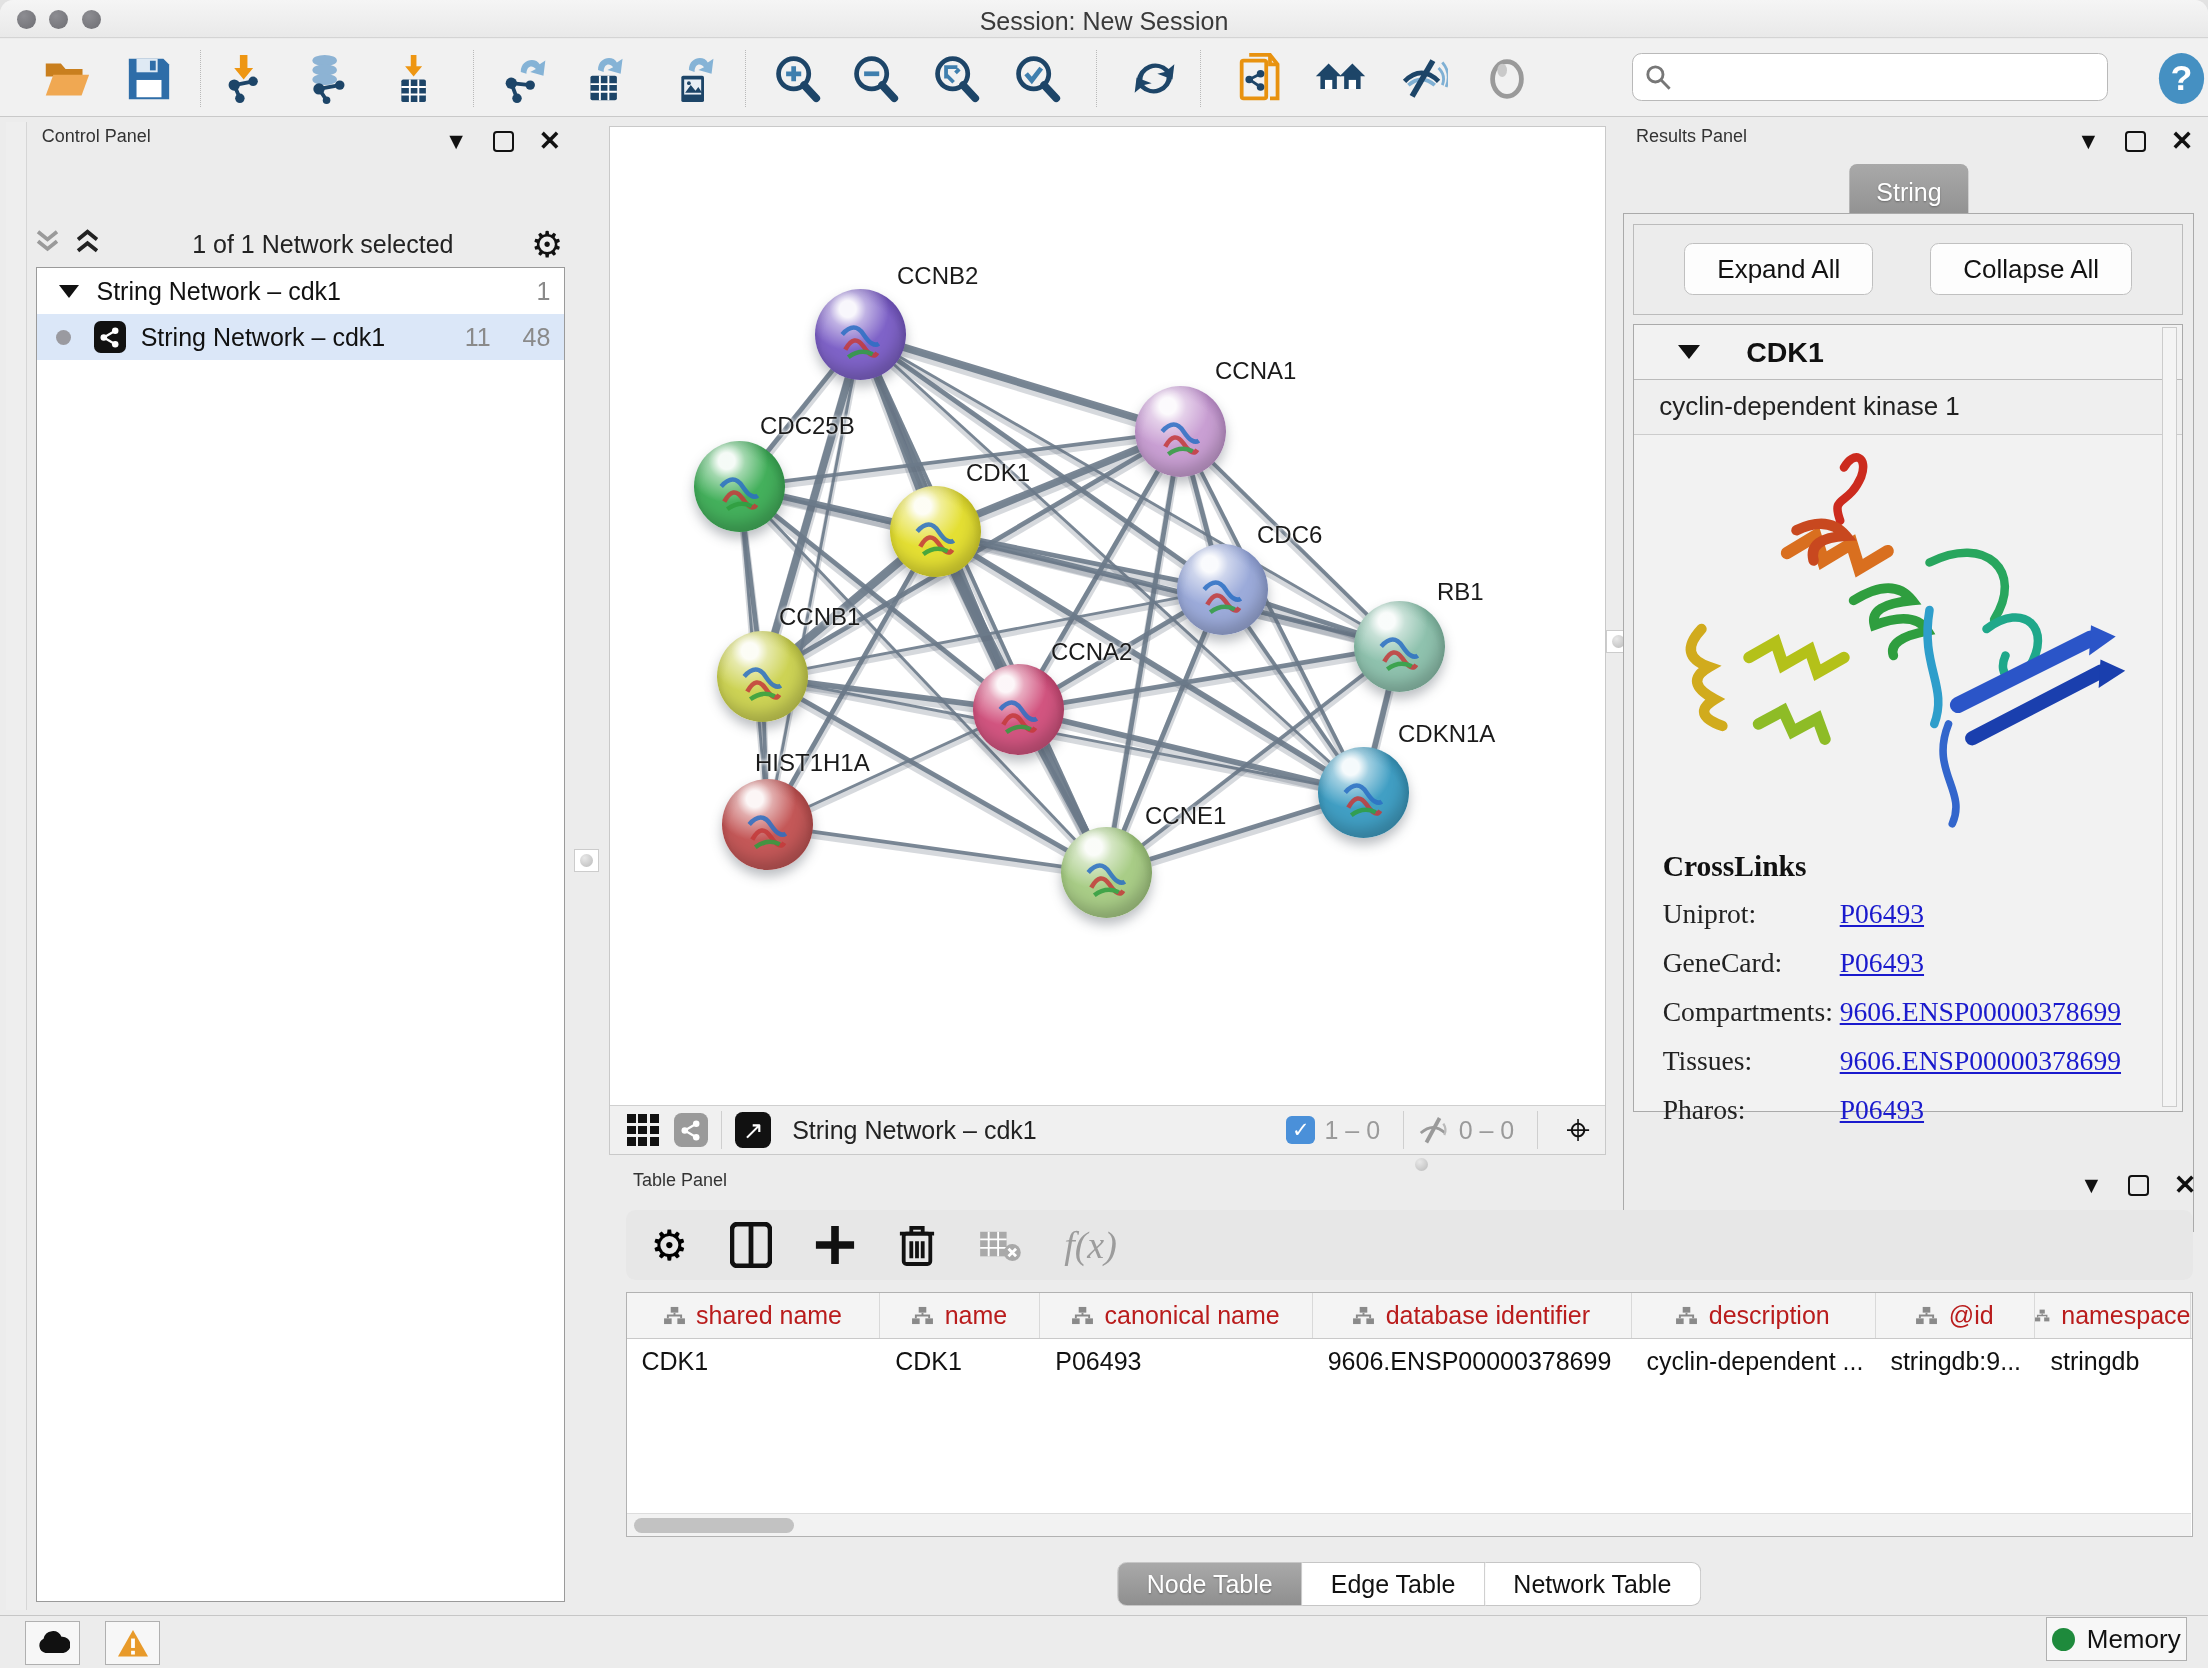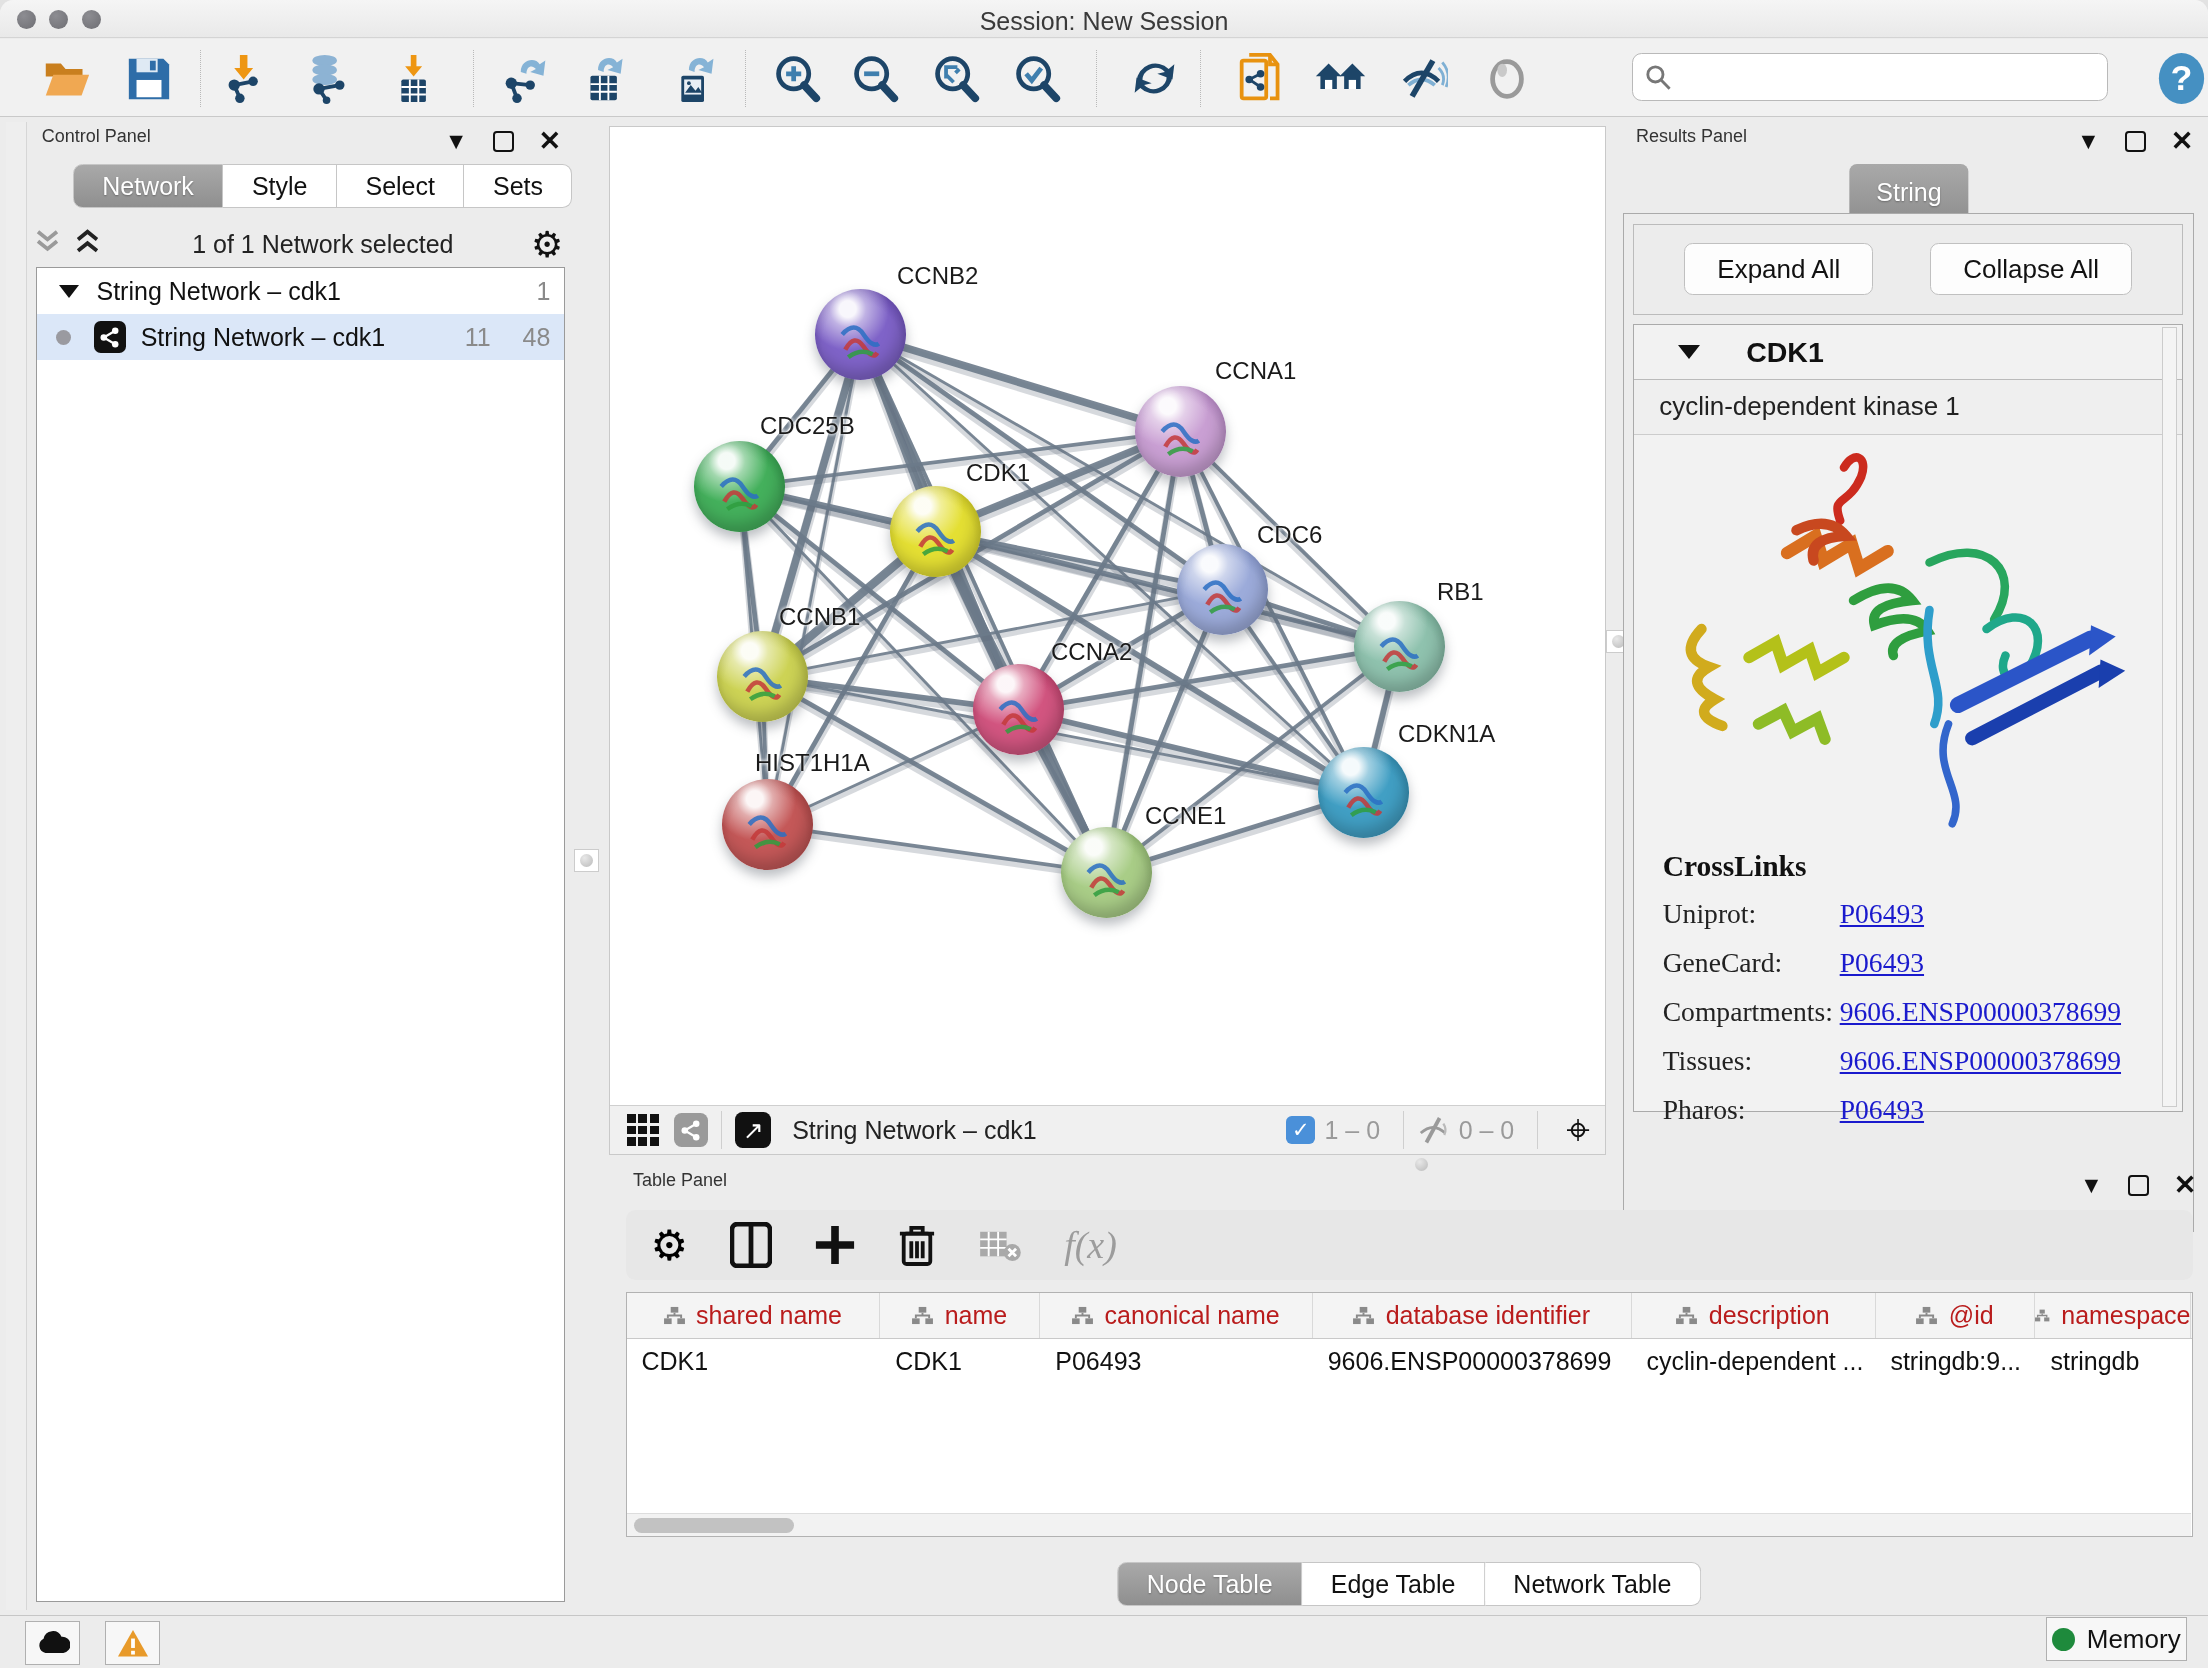--- a/index.html
+++ b/index.html
@@ -301,26 +301,20 @@
   </div>
 
   <div class="control-panel">
     <div class="cp-strip"></div>
     <div class="cp-head panel-title">Control Panel</div>
     <div class="panel-ctrls cp-ctrls">
       <span class="pc-min">▼</span>
       <span class="pc-max"></span>
       <span class="pc-close">✕</span>
     </div>
-    <div class="cp-tabs tabbar" id="cp-tabs">
-        <div class="tab active">Network</div>
-        <div class="tab">Style</div>
-        <div class="tab">Select</div>
-        <div class="tab">Sets</div>
-      </div>
     <div class="net-toolrow">
       <span class="chev"><svg width="27" height="28.5" viewBox="0 0 28 30">
             <path d="M4 4 l10 8 10-8 M4 14 l10 8 10-8" fill="none" stroke="#9a9a9a" stroke-width="4"></path>
           </svg></span>
       <span class="chev"><svg width="27" height="28.5" viewBox="0 0 28 30">
             <path d="M4 12 l10-8 10 8 M4 24 l10-8 10 8" fill="none" stroke="#222" stroke-width="4"></path>
           </svg></span>
       <span class="sel-status">1 of 1 Network selected</span>
       <span class="gear">⚙</span>
     </div>

